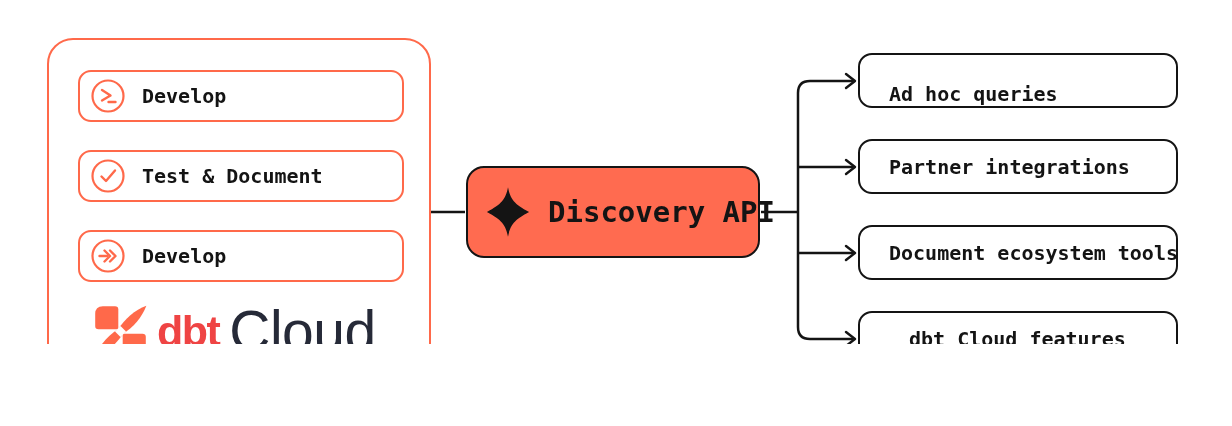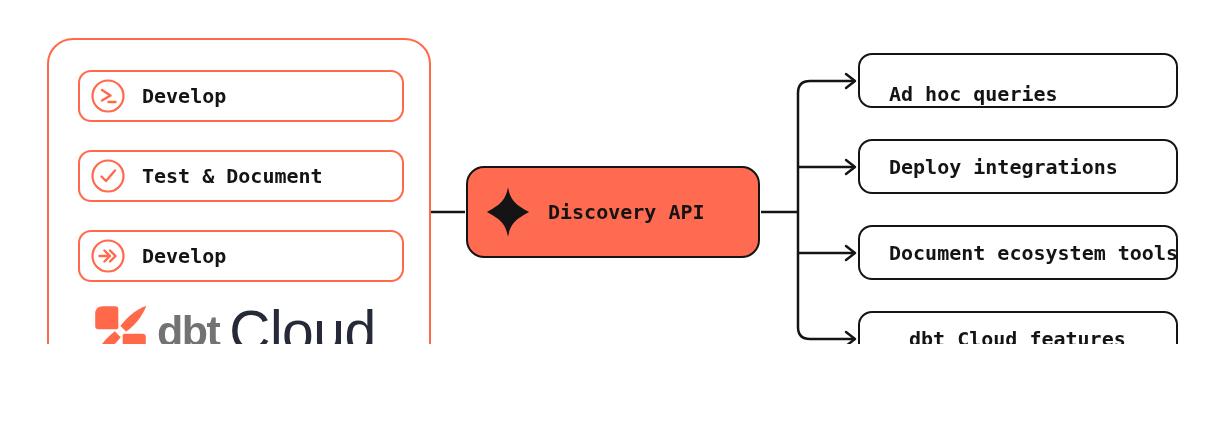--- a/index.html
+++ b/index.html
@@ -16,32 +16,32 @@
              border-radius:13px;box-sizing:border-box;display:flex;align-items:center;background:#ffffff;}
   .stage-develop{top:30px;} .stage-test{top:110px;} .stage-deploy{top:190px;}
   .stage-icon{margin-left:11px;flex:0 0 auto;display:block;}
   .stage-label{margin-left:17px;font-size:20px;font-weight:700;color:#141414;letter-spacing:0;white-space:pre;}
 
   
   .logo-row{position:absolute;left:0;right:0;top:262px;height:58px;display:flex;
             justify-content:center;align-items:center;}
   .dbt-mark{display:block;flex:0 0 auto;}
   .logo-dbt{font-family:"Liberation Sans", sans-serif;font-size:43px;font-weight:700;
-            color:#737373;letter-spacing:-1.5px;margin-left:9px;}
+            color:#ef4444;letter-spacing:-1.5px;margin-left:9px;}
   .logo-cloud{font-family:"Liberation Sans", sans-serif;font-size:57px;font-weight:400;
             color:#262A38;letter-spacing:-0.5px;margin-left:10px;}
   .logo-dot{font-family:"Liberation Sans", sans-serif;font-size:30px;font-weight:700;
             color:#262A38;align-self:flex-end;line-height:1;margin:0 0 6px 1px;}
 
   
   .hub{position:absolute;left:466px;top:166px;width:294px;height:92px;background:#FF6B50;
        border:2.5px solid #141414;border-radius:18px;box-sizing:border-box;
        display:flex;align-items:center;}
   .hub-icon{margin-left:18px;flex:0 0 auto;display:block;}
-  .hub-label{margin-left:18px;font-size:20px;font-weight:700;color:#141414;white-space:pre;}
+  .hub-label{margin-left:18px;font-size:29px;font-weight:700;color:#141414;white-space:pre;}
 
   
   .output-box{position:absolute;left:858px;width:320px;height:55px;border:2.5px solid #141414;
               border-radius:14px;box-sizing:border-box;background:#ffffff;
               display:flex;align-items:center;}
   .out-0{top:53px;align-items:flex-end;} .out-1{top:139px;} .out-2{top:225px;} .out-3{top:311px;padding-left:20px;}
   .output-label{margin-left:29px;font-size:20px;font-weight:700;color:#141414;white-space:pre;}
 </style>
 </head>
 <body>
@@ -120,21 +120,21 @@
     <svg class="hub-icon" width="44" height="52" viewBox="0 0 48 56">
       <path d="M24 1 C26.5 14 31 19.5 47 28 C31 36.5 26.5 42 24 55 C21.5 42 17 36.5 1 28 C17 19.5 21.5 14 24 1 Z" fill="#141414"></path>
     </svg>
     <span class="hub-label">Discovery API</span>
   </div>
 
   <div class="output-box out-0">
     <span class="output-label">Ad hoc queries</span>
   </div>
   <div class="output-box out-1">
-    <span class="output-label">Deploy integrations</span>
+    <span class="output-label">Partner integrations</span>
   </div>
   <div class="output-box out-2">
     <span class="output-label">Document ecosystem tools</span>
   </div>
   <div class="output-box out-3">
     <span class="output-label">dbt Cloud features</span>
   </div>
 
 </div>
 

